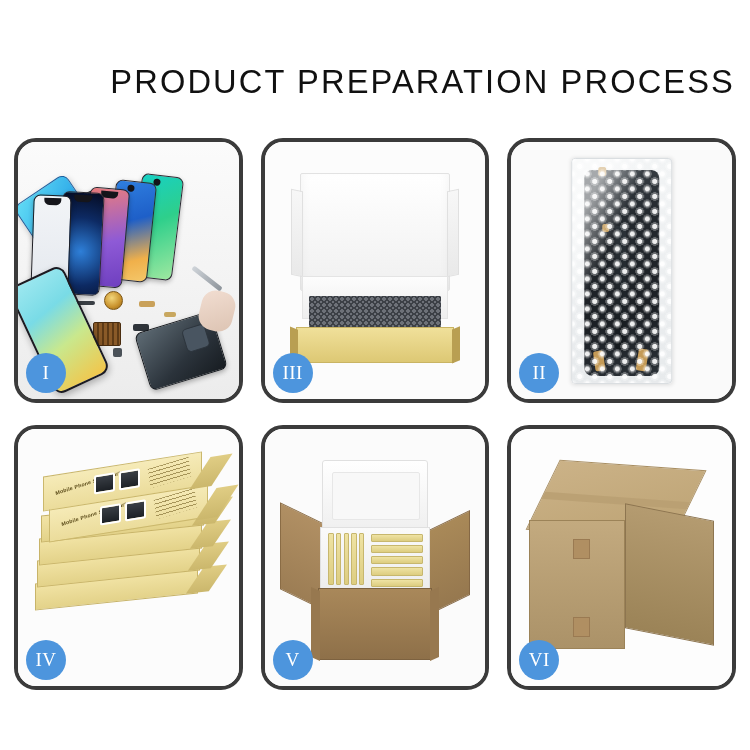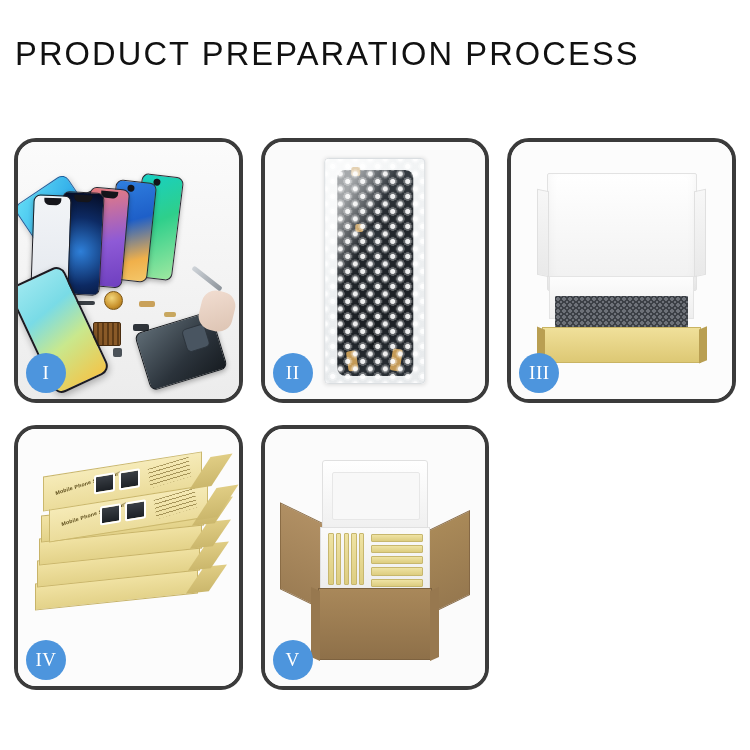--- a/index.html
+++ b/index.html
@@ -5,21 +5,21 @@
   * { box-sizing: border-box; margin: 0; padding: 0; }
   html, body {
     width: 750px; height: 750px;
     background: #ffffff;
     font-family: "Liberation Sans", sans-serif;
     overflow: hidden;
   }
   .page { position: relative; width: 750px; height: 750px; background:#fff; }
 
   
-  .header { text-align: left; padding-top: 36px; }
+  .header { text-align: right; padding-top: 64px; }
   .title {
     font-family: "Liberation Sans", sans-serif;
     font-size: 34px; font-weight: 400; color: #111;
     letter-spacing: 2.2px; line-height: 1.05;
     transform: scaleX(0.96); transform-origin: center;
     white-space: nowrap;
   }
   .subtitle {
     margin-top: 11px;
     font-size: 14.5px; font-weight: 400; color: #1a1a1a;
@@ -376,45 +376,45 @@
         <div class="sp s8"></div>
         <div class="sp s9"></div>
         <div class="backplate"></div>
         <div class="tweezer"></div>
         <div class="hand"></div>
       </div>
       <div class="badge">I</div>
     </div>
 
     <div class="panel">
+      <div class="photo p3">
+        <div class="ob-lid"></div>
+        <div class="ob-foam"></div>
+        <div class="ob-fill"></div>
+        <div class="ob-base"></div>
+      </div>
+      <div class="badge">III</div>
+    </div>
+
+    <div class="panel">
       <div class="photo p2">
         <div class="bagwrap">
           <div class="bag">
             <div class="screenpart"></div>
             <div class="flexstrip"></div>
             <div class="tan t1"></div>
             <div class="tan t2"></div>
             <div class="tan t3"></div>
             <div class="tan t4"></div>
             <div class="bubbles"></div>
             <div class="bagsheen"></div>
           </div>
         </div>
       </div>
       <div class="badge">II</div>
-    </div>
-
-    <div class="panel">
-      <div class="photo p3">
-        <div class="ob-lid"></div>
-        <div class="ob-foam"></div>
-        <div class="ob-fill"></div>
-        <div class="ob-base"></div>
-      </div>
-      <div class="badge">III</div>
     </div>
 
     <div class="panel">
       <div class="photo p4">
         <div class="stack">
           <div class="sbox b1"></div>
           <div class="sbox b2"></div>
           <div class="sbox b3"></div>
           <div class="sbox b4"></div>
           <div class="lidbox top2">
@@ -449,15 +449,27 @@
           <div class="ybar h h2"></div>
           <div class="ybar h h3"></div>
           <div class="ybar h h4"></div>
           <div class="ybar h h5"></div>
         </div>
         <div class="c-body"></div>
       </div>
       <div class="badge">V</div>
     </div>
 
+    <div class="panel">
+      <div class="photo p6">
+        <div class="cb">
+          <div class="cb-top"></div>
+          <div class="cb-side"></div>
+          <div class="cb-front"></div>
+          <div class="tapetab t-a"></div>
+          <div class="tapetab t-b"></div>
+        </div>
+      </div>
+      <div class="badge">VI</div>
+    </div>
 
   </div>
 </div>
 
 </body></html>

